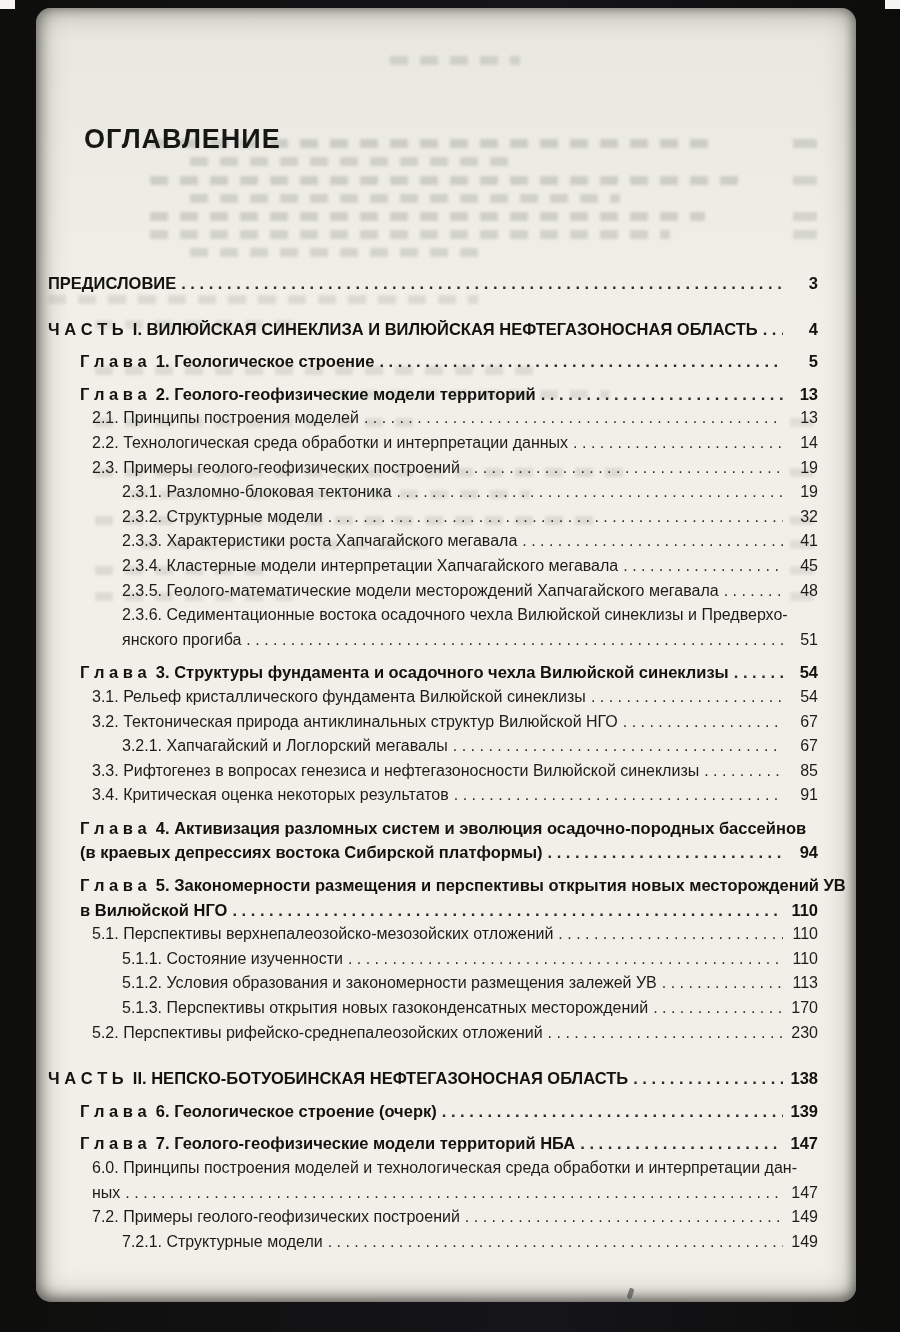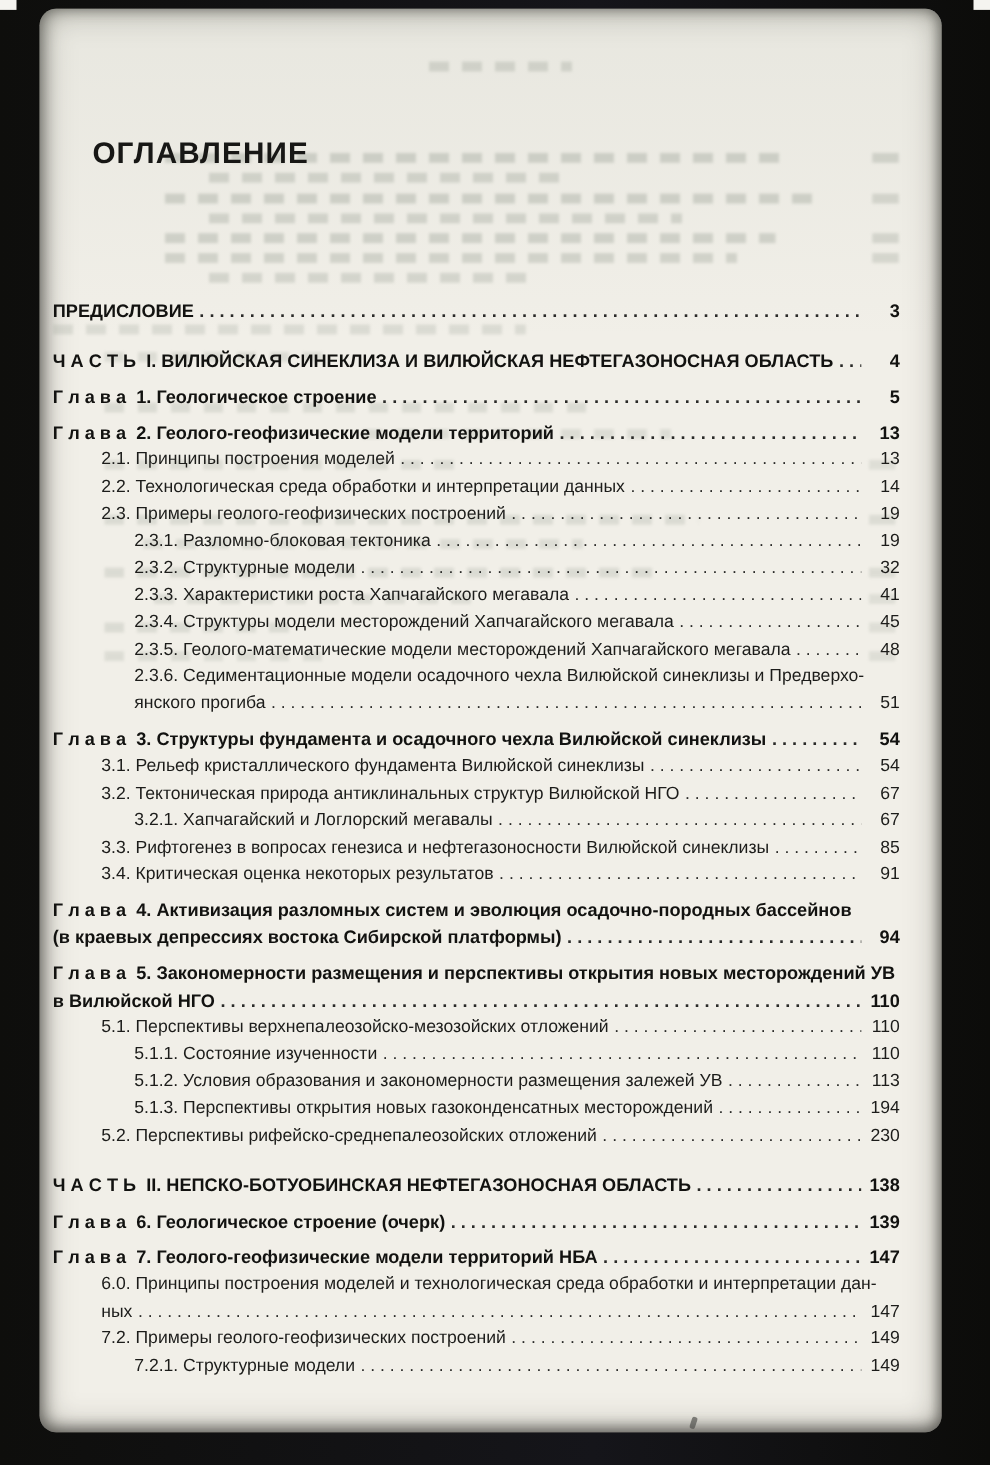--- a/index.html
+++ b/index.html
@@ -24,21 +24,21 @@
   .page-title {
     position:absolute; left:84px; top:124px;
     font-size:27px; font-weight:bold; letter-spacing:1px; color:#171715;
   }
   .content { position:absolute; left:48px; top:271px; width:770px; color:#1c1c1a; }
   .entry { font-size:16px; }
   .entry.bold { font-weight:bold; font-size:16.5px; color:#121210; }
   .entry.lvl1 { margin-left:44px; }
   .entry.lvl2 { margin-left:74px; }
   .entry.gap-part { margin-top:21px; }
-  .entry.gap-chapter { margin-top:8px; }
+  .entry.gap-chapter { margin-top:8px;margin-left:32px; }
   .cline, .row { line-height:24.6px; }
   .row { display:flex; align-items:flex-end; }
   .cline { white-space:pre; }
   .txt { white-space:pre; }
   .dots { flex:1; overflow:hidden; white-space:nowrap; margin:0 5px; color:#2a2a28; }
   .dots::after { content:". . . . . . . . . . . . . . . . . . . . . . . . . . . . . . . . . . . . . . . . . . . . . . . . . . . . . . . . . . . . . . . . . . . . . . . . . . . . . . . . . . . ."; }
   .pg { min-width:30px; text-align:right; white-space:nowrap; }
   .bleed {
     position:absolute; height:9px; pointer-events:none;
     background:repeating-linear-gradient(90deg,#8e968a 0 18px, rgba(142,150,138,0) 18px 30px);
@@ -159,34 +159,34 @@
     </div>
     <div class="entry lvl2">
       <div class="row">
         <span class="txt">2.3.3. Характеристики роста Хапчагайского мегавала</span>
         <span class="dots"></span>
         <span class="pg">41</span>
       </div>
     </div>
     <div class="entry lvl2">
       <div class="row">
-        <span class="txt">2.3.4. Структуры модели месторождений Хапчагайского мегавала</span>
+        <span class="txt">2.3.4. Кластерные модели интерпретации Хапчагайского мегавала</span>
         <span class="dots"></span>
         <span class="pg">45</span>
       </div>
     </div>
     <div class="entry lvl2">
       <div class="row">
         <span class="txt">2.3.5. Геолого-математические модели месторождений Хапчагайского мегавала</span>
         <span class="dots"></span>
         <span class="pg">48</span>
       </div>
     </div>
     <div class="entry lvl2">
-      <div class="cline">2.3.6. Седиментационные модели осадочного чехла Вилюйской синеклизы и Предверхо-</div>
+      <div class="cline">2.3.6. Седиментационные востока осадочного чехла Вилюйской синеклизы и Предверхо-</div>
       <div class="row">
         <span class="txt">янского прогиба</span>
         <span class="dots"></span>
         <span class="pg">51</span>
       </div>
     </div>
     <div class="entry lvl0 bold gap-chapter">
       <div class="row">
         <span class="txt">Г л а в а  3. Структуры фундамента и осадочного чехла Вилюйской синеклизы</span>
         <span class="dots"></span>
@@ -262,21 +262,21 @@
       <div class="row">
         <span class="txt">5.1.2. Условия образования и закономерности размещения залежей УВ</span>
         <span class="dots"></span>
         <span class="pg">113</span>
       </div>
     </div>
     <div class="entry lvl2">
       <div class="row">
         <span class="txt">5.1.3. Перспективы открытия новых газоконденсатных месторождений</span>
         <span class="dots"></span>
-        <span class="pg">194</span>
+        <span class="pg">170</span>
       </div>
     </div>
     <div class="entry lvl1">
       <div class="row">
         <span class="txt">5.2. Перспективы рифейско-среднепалеозойских отложений</span>
         <span class="dots"></span>
         <span class="pg">230</span>
       </div>
     </div>
     <div class="entry lvl0 bold gap-part">

